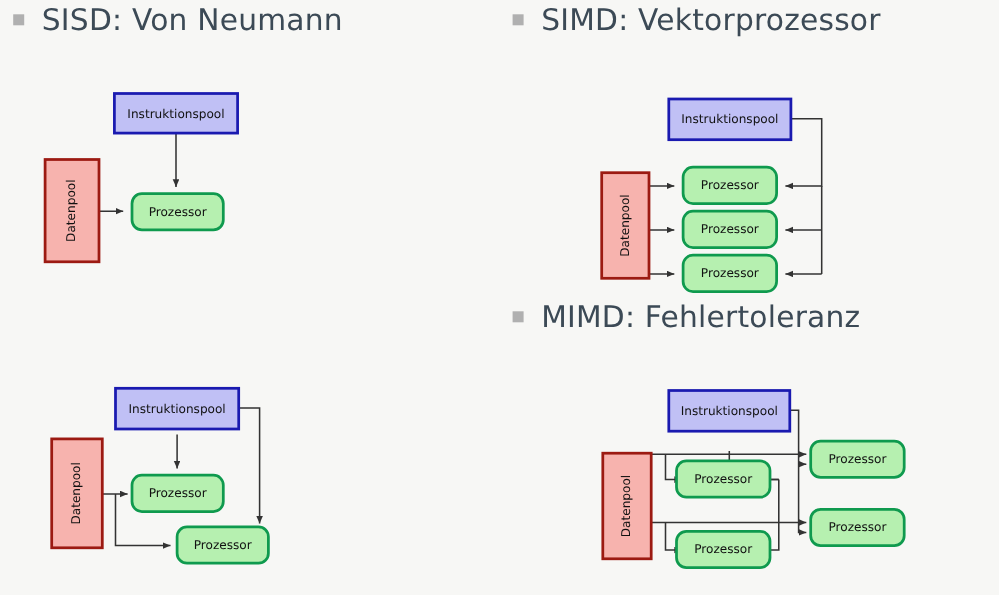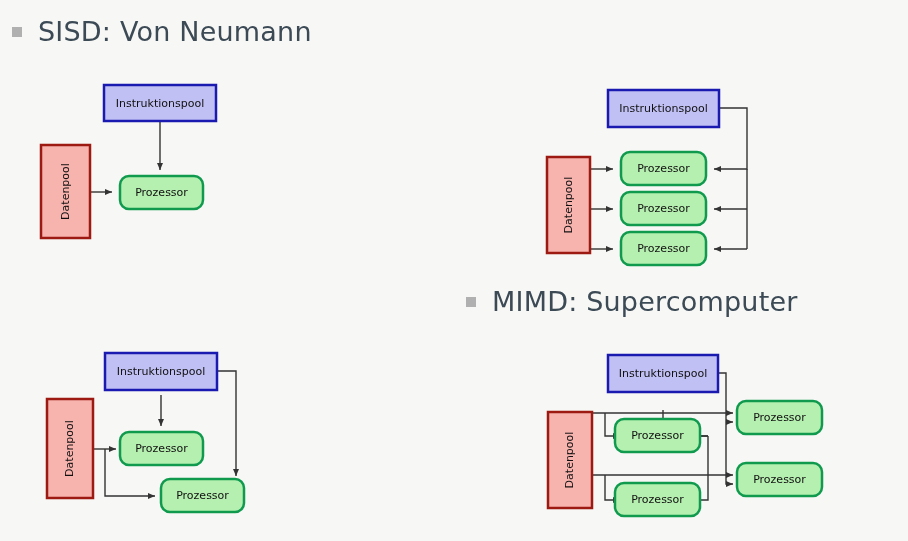--- a/index.html
+++ b/index.html
@@ -25,21 +25,21 @@
     height: 270px;
   }
   #q-sisd { left: 0;   top: 0; }
   #q-simd { left: 454px; top: 0; }
   #q-misd { left: 0;   top: 270px; height: 271px; }
   #q-mimd { left: 454px; top: 270px; height: 271px; }
 
   .bullet-line {
     position: absolute;
     left: 12px;
-    top: 18px;
+    top: 5px;
     display: flex;
     align-items: baseline;
     white-space: nowrap;
   }
   .bullet-marker {
     display: inline-block;
     width: 10px;
     height: 10px;
     background: #b0b0b0;
     margin-right: 16px;
@@ -118,20 +118,24 @@
       </g>
 
       <g class="proc">
         <rect x="120" y="128" width="83" height="33" rx="9" ry="9"></rect>
         <text x="161.5" y="145">Prozessor</text>
       </g>
     </svg>
   </div>
 
   <div class="quadrant" id="q-simd">
+    <div class="bullet-line">
+      <span class="bullet-marker"></span>
+      <span class="bullet-title">SIMD: Vektorprozessor</span>
+    </div>
     <svg class="diagram" width="454" height="225" viewBox="0 0 454 225">
       <defs>
         <marker id="arrB" markerWidth="8" markerHeight="8" refX="7" refY="3" orient="auto" markerUnits="userSpaceOnUse">
           <path d="M0,0 L7,3 L0,6 z" fill="#333333"></path>
         </marker>
       </defs>
 
       <path class="wire" d="M265,60 L293,60 L293,121 L260,121" marker-end="url(#arrB)"></path>
       <path class="wire" d="M293,161 L260,161" marker-end="url(#arrB)"></path>
       <path class="wire" d="M293,201 L260,201" marker-end="url(#arrB)"></path>
@@ -199,21 +203,21 @@
       <g class="proc">
         <rect x="161" y="161" width="83" height="33" rx="9" ry="9"></rect>
         <text x="202.5" y="178">Prozessor</text>
       </g>
     </svg>
   </div>
 
   <div class="quadrant" id="q-mimd">
     <div class="bullet-line">
       <span class="bullet-marker"></span>
-      <span class="bullet-title">MIMD: Supercomputer</span>
+      <span class="bullet-title">MIMD: Fehlertoleranz</span>
     </div>
     <svg class="diagram" width="454" height="230" viewBox="0 0 454 230">
       <defs>
         <marker id="arrD" markerWidth="8" markerHeight="8" refX="7" refY="3" orient="auto" markerUnits="userSpaceOnUse">
           <path d="M0,0 L7,3 L0,6 z" fill="#333333"></path>
         </marker>
       </defs>
 
       <path class="wire" d="M264,55 L272,55 L272,166 L279,166" marker-end="url(#arrD)"></path>
       <path class="wire" d="M272,104 L279,104" marker-end="url(#arrD)"></path>

